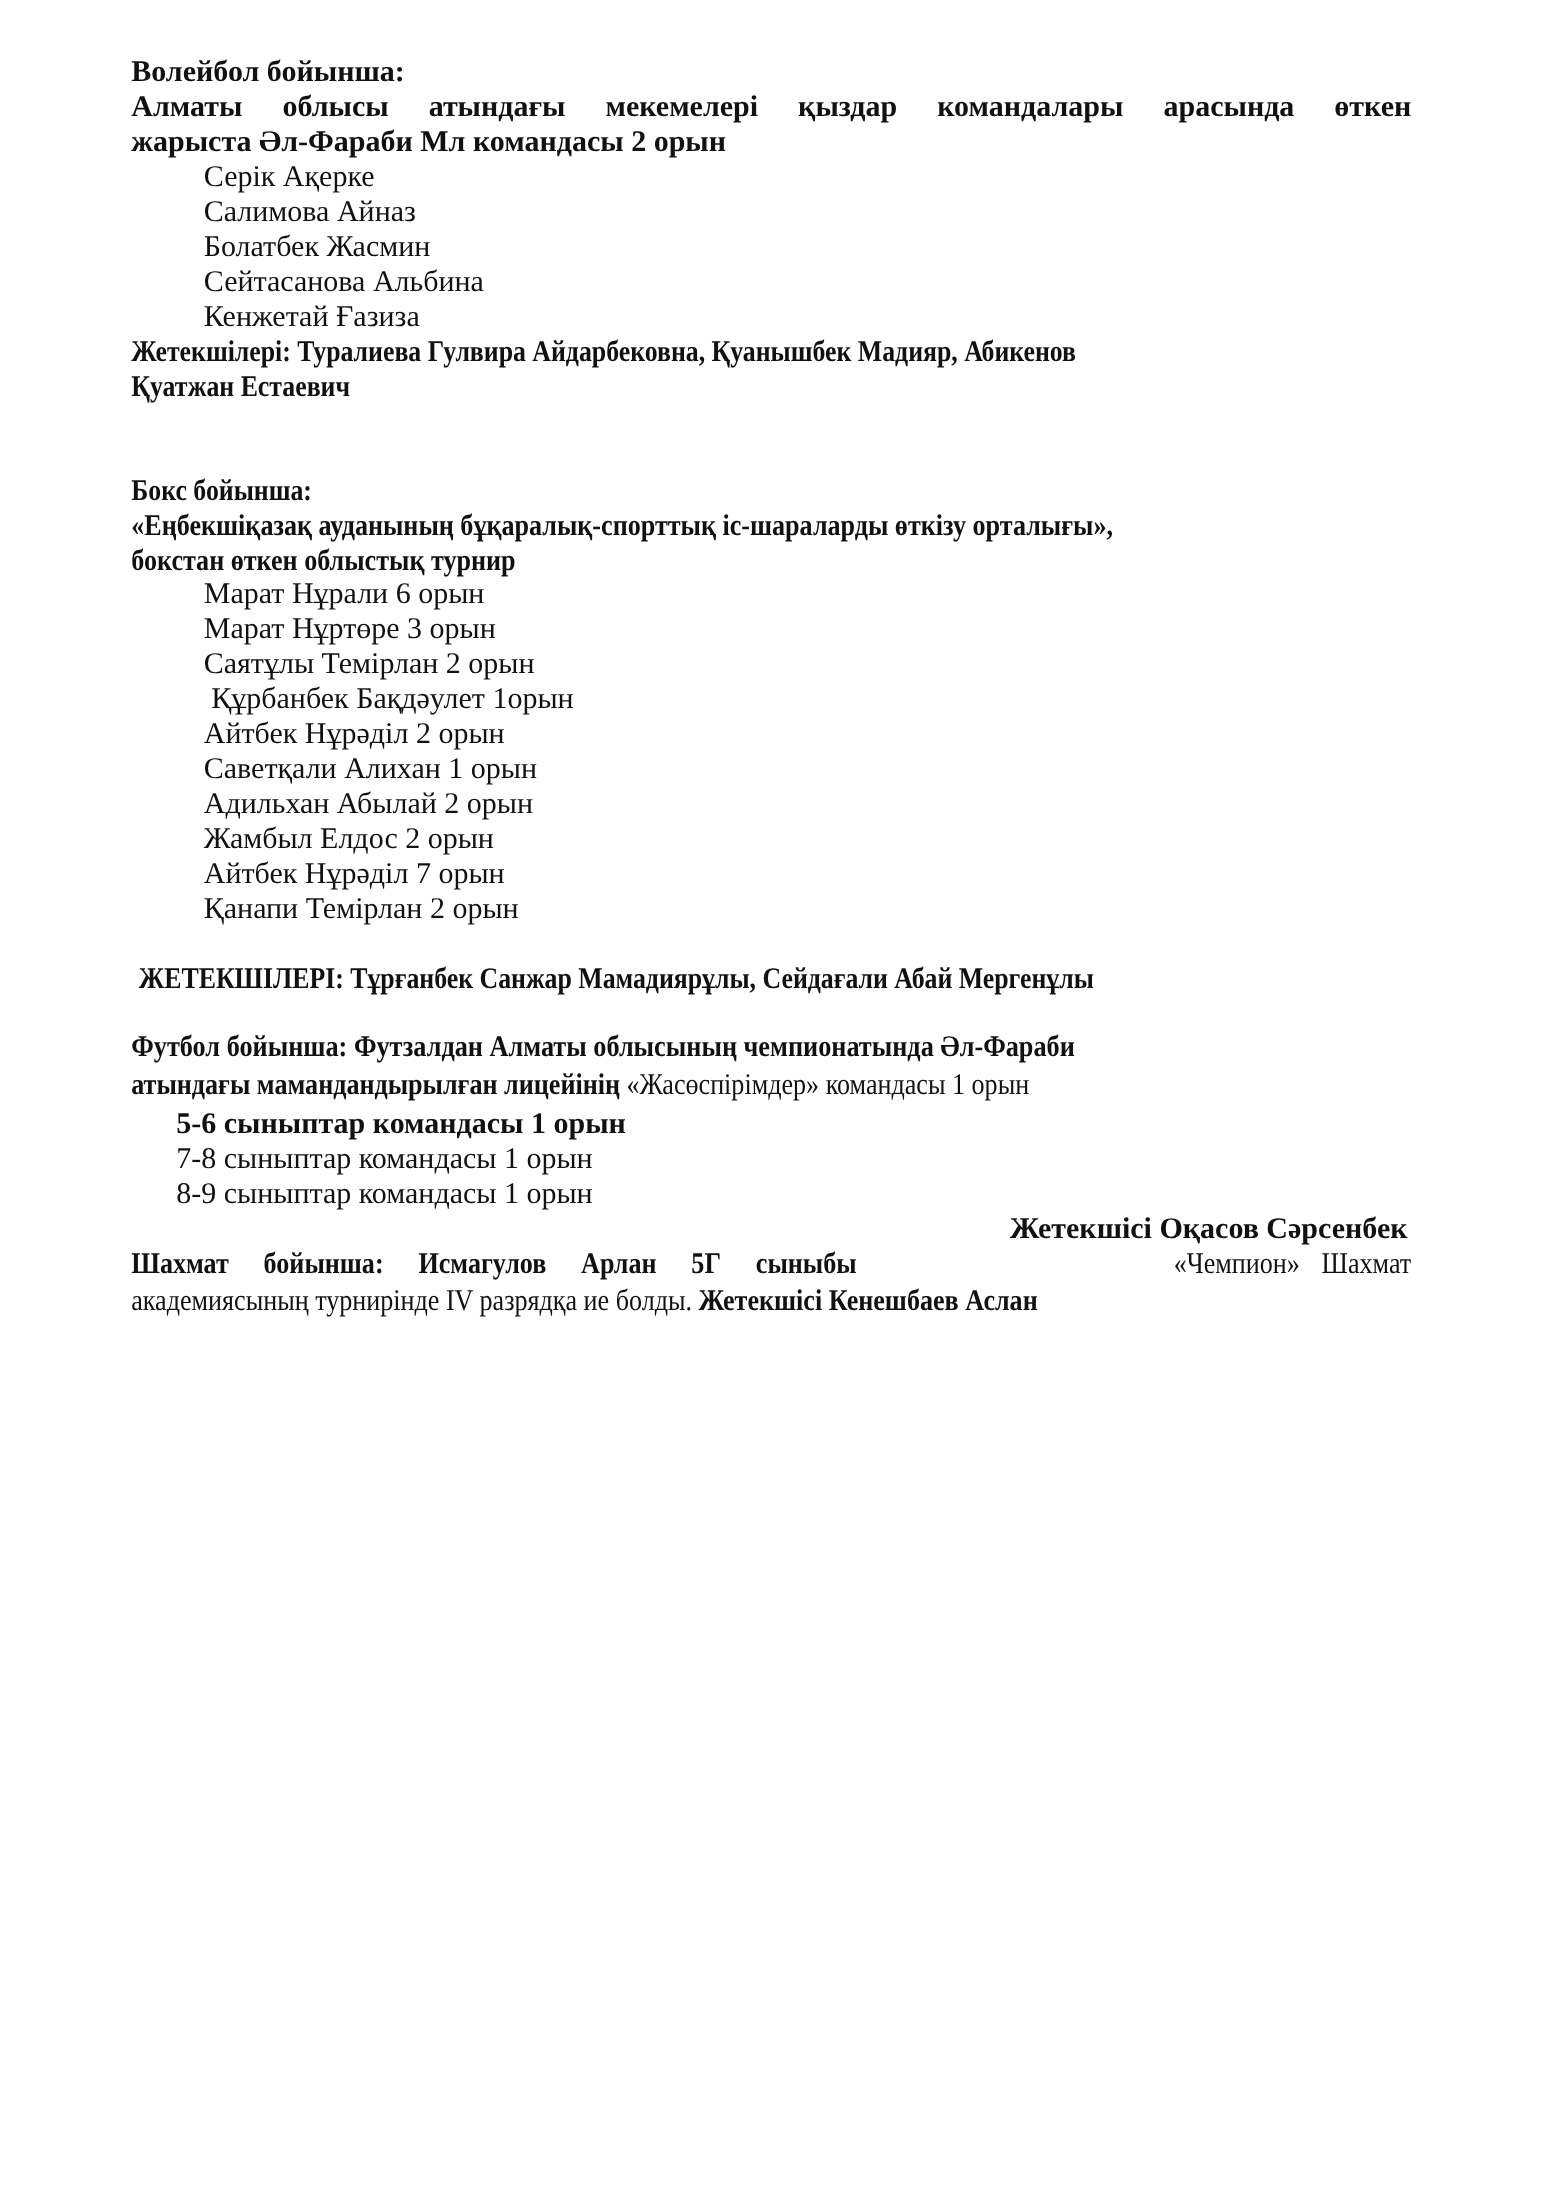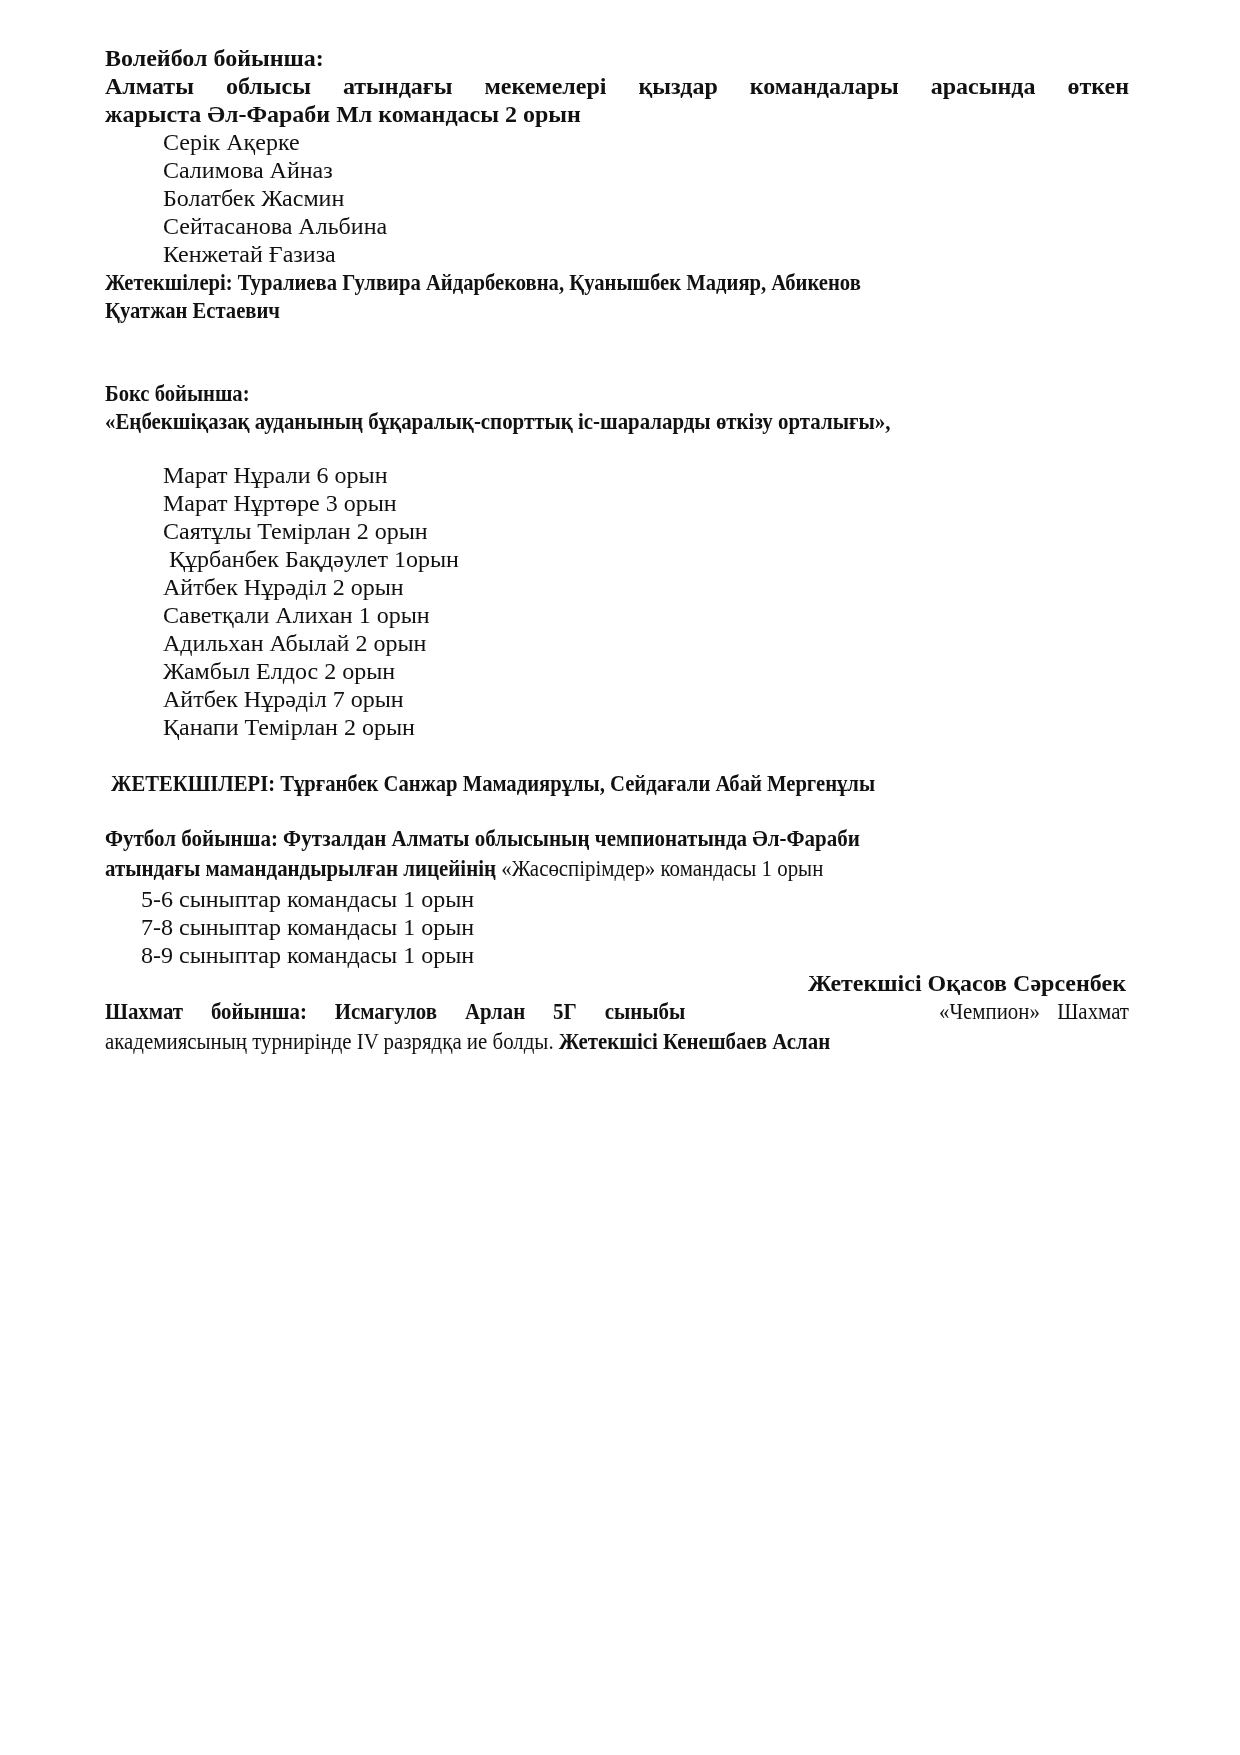--- a/index.html
+++ b/index.html
@@ -70,20 +70,23 @@
   <div class="line b" style="top:295px;">
     <span class="condensed" style="transform:scaleX(0.86);">Қуатжан Естаевич</span>
   </div>
 
   <div class="line b" style="top:378px;">
     <span class="condensed" style="transform:scaleX(0.86);">Бокс бойынша:</span>
   </div>
   <div class="line b" style="top:406px;">
     <span class="condensed" style="transform:scaleX(0.87);">«Еңбекшіқазақ ауданының бұқаралық-спорттық іс-шараларды өткізу орталығы»,</span>
   </div>
+  <div class="line b" style="top:434px;">
+    <span class="condensed" style="transform:scaleX(0.87);">бокстан  өткен облыстық турнир</span>
+  </div>
 
   <div class="line indent1" style="top:460px;">Марат Нұрали  6 орын</div>
   <div class="line indent1" style="top:488px;">Марат Нұртөре  3 орын</div>
   <div class="line indent1" style="top:516px;">Саятұлы Темірлан  2 орын</div>
   <div class="line indent2" style="top:544px;"> Құрбанбек Бақдәулет  1орын</div>
   <div class="line indent1" style="top:572px;">Айтбек Нұрәділ  2 орын</div>
   <div class="line indent1" style="top:600px;">Саветқали Алихан 1 орын</div>
   <div class="line indent1" style="top:628px;">Адильхан Абылай 2 орын</div>
   <div class="line indent1" style="top:656px;">Жамбыл Елдос 2 орын</div>
   <div class="line indent1" style="top:684px;">Айтбек Нұрәділ 7 орын</div>
@@ -95,21 +98,21 @@
 
   <div class="line b" style="top:823px;">
     <span class="condensed" style="transform:scaleX(0.875);">Футбол бойынша: Футзалдан Алматы облысының чемпионатында Әл-Фараби</span>
   </div>
   <div class="line" style="top:853px;">
     <span class="condensed" style="transform:scaleX(0.87);">
       <span class="b">атындағы мамандандырылған лицейінің</span><span class="n"> «Жасөспірімдер» командасы 1 орын</span>
     </span>
   </div>
 
-  <div class="line indent-f" style="top:884px;">5-6 сыныптар командасы  1 орын</div>
+  <div class="line indent-f" style="top:884px;font-weight:bold;">5-6 сыныптар командасы  1 орын</div>
   <div class="line indent-f" style="top:912px;">7-8 сыныптар командасы 1 орын</div>
   <div class="line indent-f" style="top:940px;text-align:right;">8-9 сыныптар командасы 1 орын</div>
 
   <div class="line b right" style="top:968px;">Жетекшісі Оқасов Сәрсенбек</div>
 
   <div class="line" style="top:996px; width:1024px;">
     <span class="condensed" style="transform:scaleX(0.87); width:1177px; display:flex; justify-content:space-between;">
       <span class="b" style="word-spacing:26px;">Шахмат бойынша: Исмагулов Арлан  5Г сыныбы</span>
       <span style="word-spacing:14px;">«Чемпион» Шахмат</span>
     </span>

